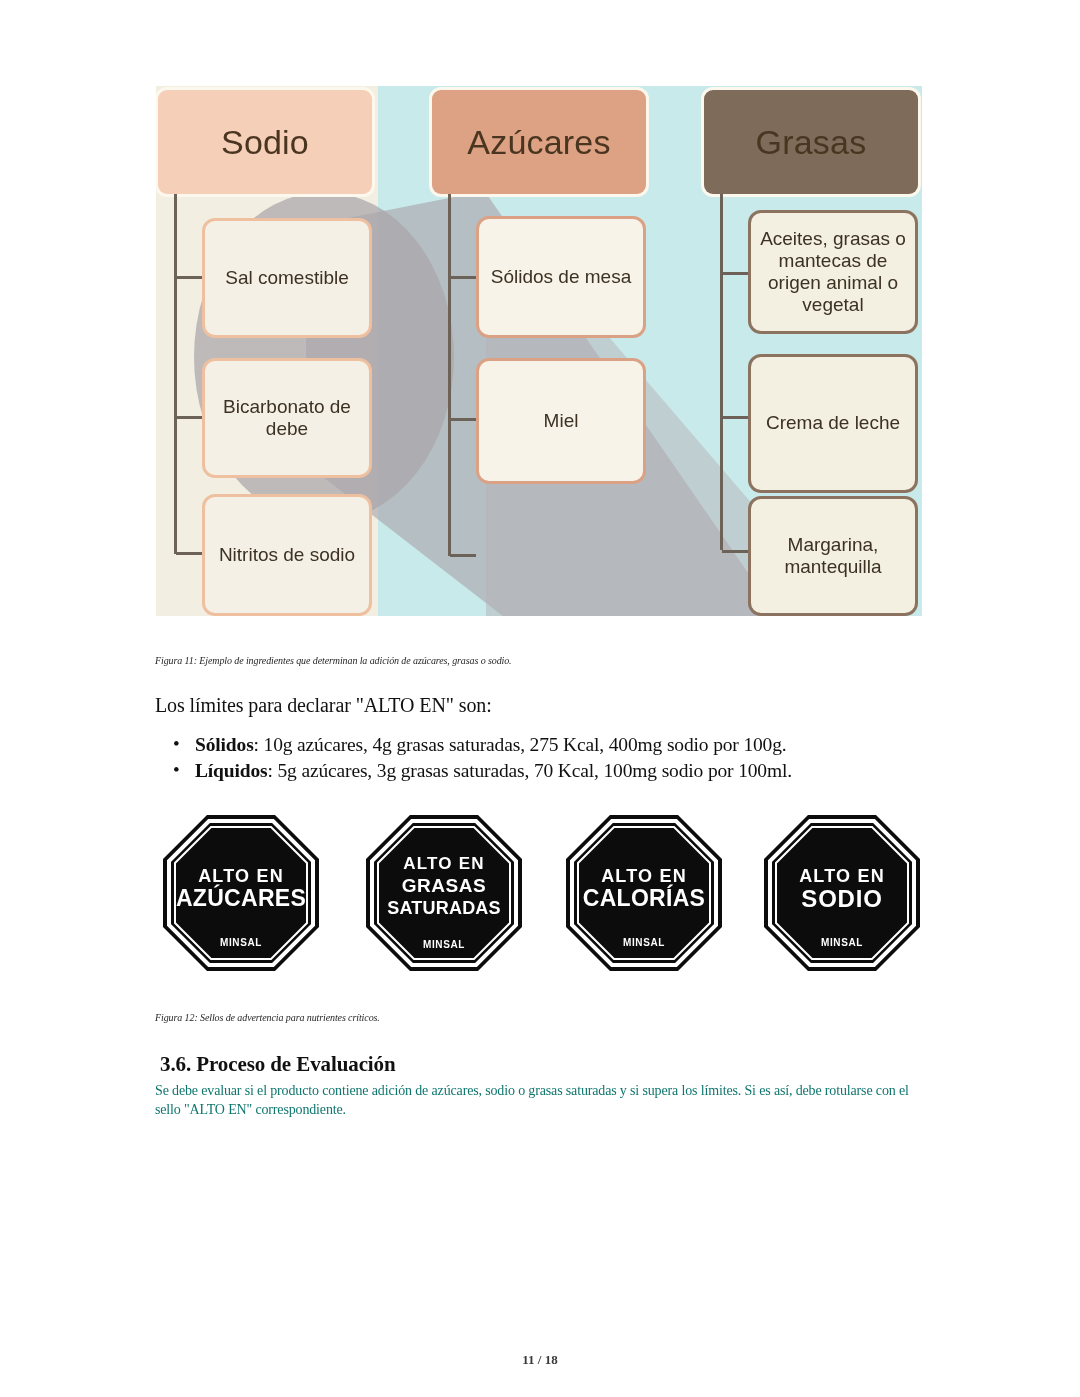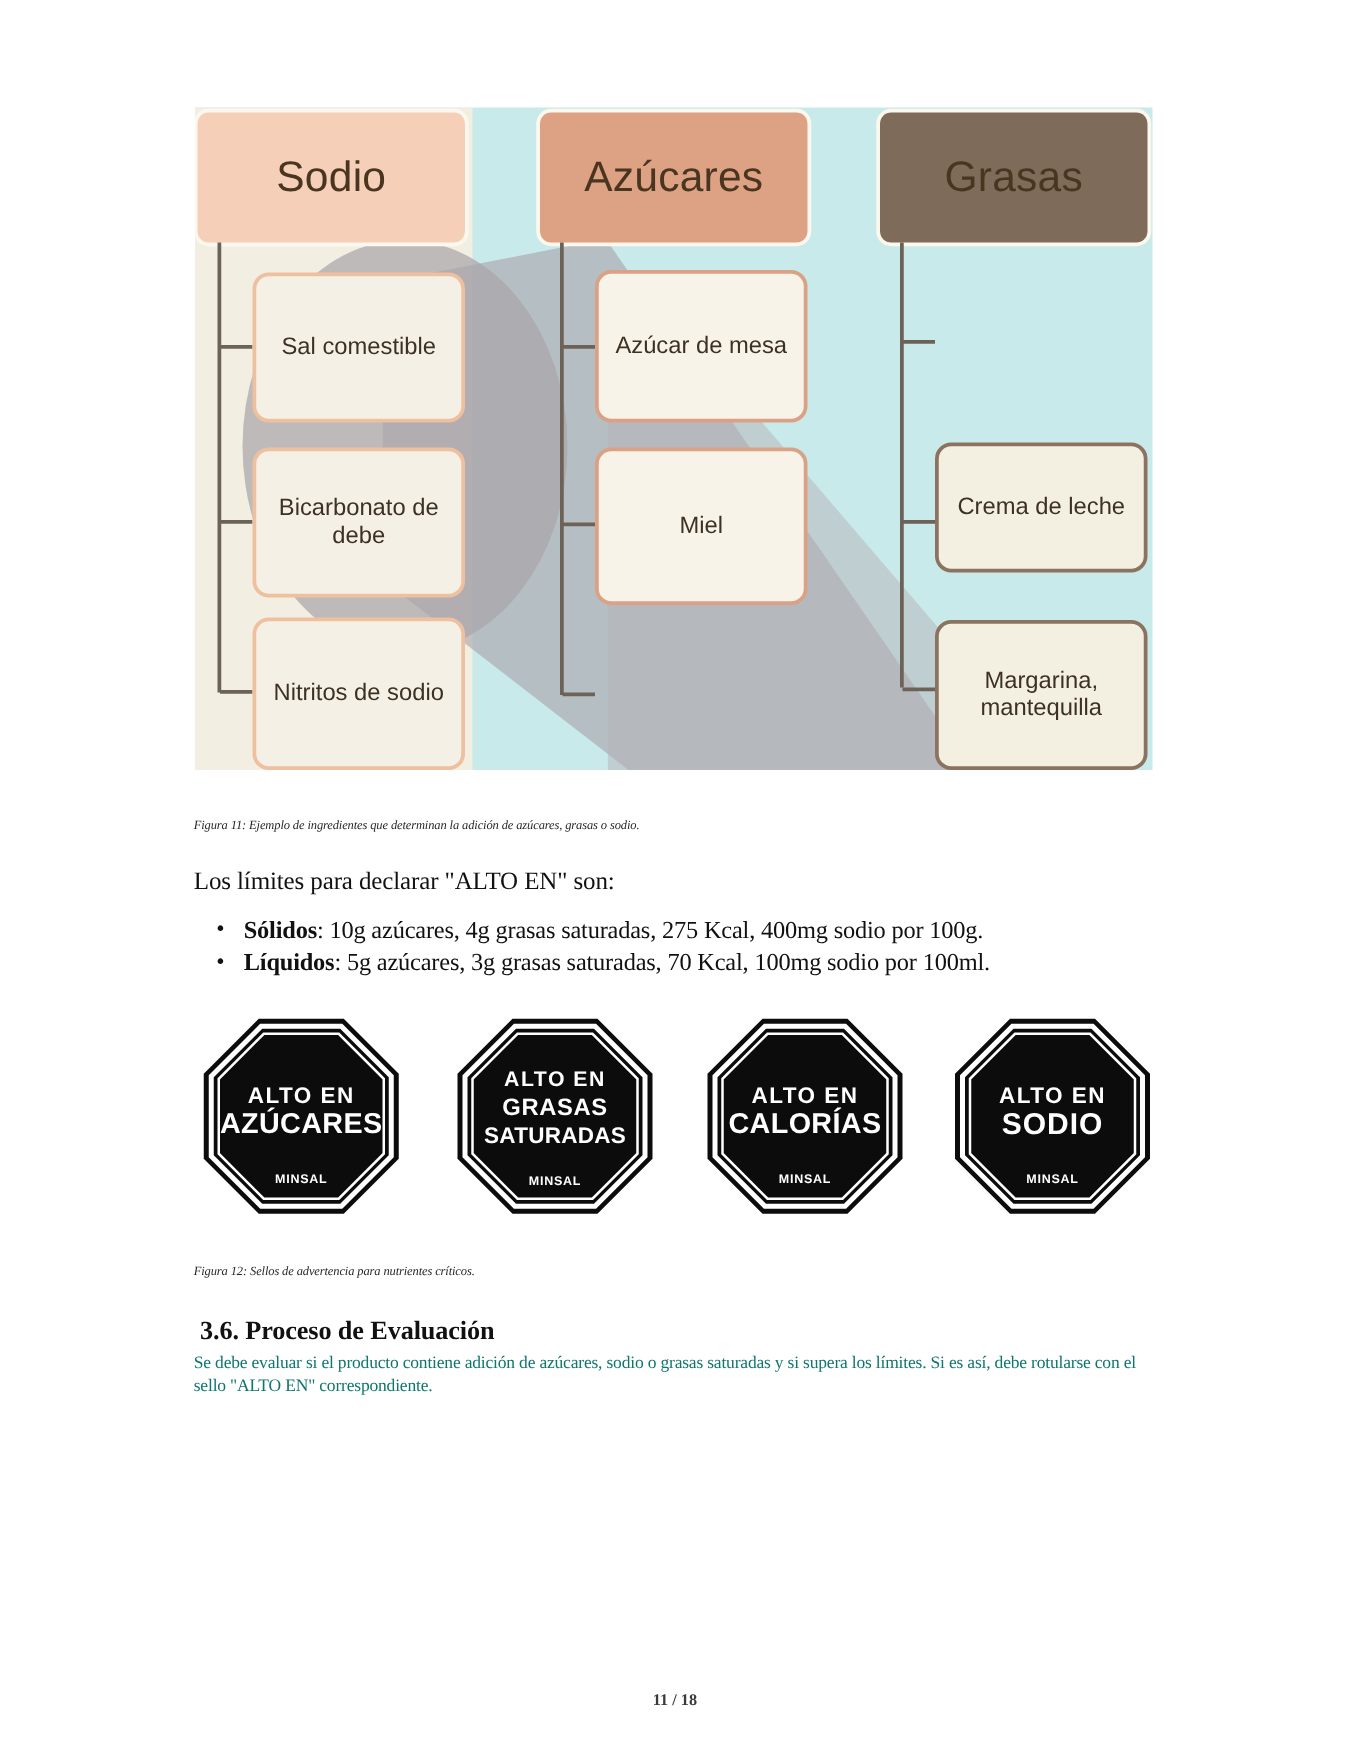--- a/index.html
+++ b/index.html
@@ -127,21 +127,21 @@
 
   .fc-box.b1 { top: 132px; height: 120px; }
   .fc-box.b2 { top: 272px; height: 120px; }
   .fc-box.b3 { top: 408px; height: 122px; }
 
   .fc-col.c2 .fc-box.b1 { top: 130px; height: 122px; }
   .fc-col.c2 .fc-box.b2 { top: 272px; height: 126px; }
   .fc-col.c2 .fc-box.b3 { top: 412px; height: 118px; }
 
   .fc-col.c3 .fc-box.b1 { top: 124px; height: 124px; }
-  .fc-col.c3 .fc-box.b2 { top: 268px; height: 104px; }
+  .fc-col.c3 .fc-box.b2 { top: 268px; height: 139px; }
   .fc-col.c3 .fc-box.b3 { top: 410px; height: 120px; }
 
   .fc-col.c1 .fc-stub.s1 { top: 190px; }
   .fc-col.c1 .fc-stub.s2 { top: 330px; }
   .fc-col.c1 .fc-stub.s3 { top: 466px; }
   .fc-col.c2 .fc-stub.s1 { top: 190px; }
   .fc-col.c2 .fc-stub.s2 { top: 332px; }
   .fc-col.c2 .fc-stub.s3 { top: 468px; }
   .fc-col.c3 .fc-stub.s1 { top: 186px; }
   .fc-col.c3 .fc-stub.s2 { top: 330px; }
@@ -276,30 +276,31 @@
     <div class="fc-box b2">Bicarbonato de debe</div>
     <div class="fc-box b3">Nitritos de sodio</div>
   </div>
 
   <div class="fc-col c2">
     <div class="fc-head h2">Azúcares</div>
     <div class="fc-trunk"></div>
     <div class="fc-stub s1"></div>
     <div class="fc-stub s2"></div>
     <div class="fc-stub s3"></div>
-    <div class="fc-box b1">Azúcar de mesa</div>
+    <div class="fc-box b1">Sólidos de mesa</div>
     <div class="fc-box b2">Miel</div>
   </div>
 
   <div class="fc-col c3">
     <div class="fc-head h3">Grasas</div>
     <div class="fc-trunk"></div>
     <div class="fc-stub s1"></div>
     <div class="fc-stub s2"></div>
     <div class="fc-stub s3"></div>
+    <div class="fc-box b1">Aceites, grasas o mantecas de origen animal o vegetal</div>
     <div class="fc-box b2">Crema de leche</div>
     <div class="fc-box b3">Margarina, mantequilla</div>
   </div>
 </div>
 
 <div class="caption" id="cap11">Figura 11: Ejemplo de ingredientes que determinan la adición de azúcares, grasas o sodio.</div>
 
 <div id="intro-line">Los límites para declarar "ALTO EN" son:</div>
 
 <ul id="limits-list">

